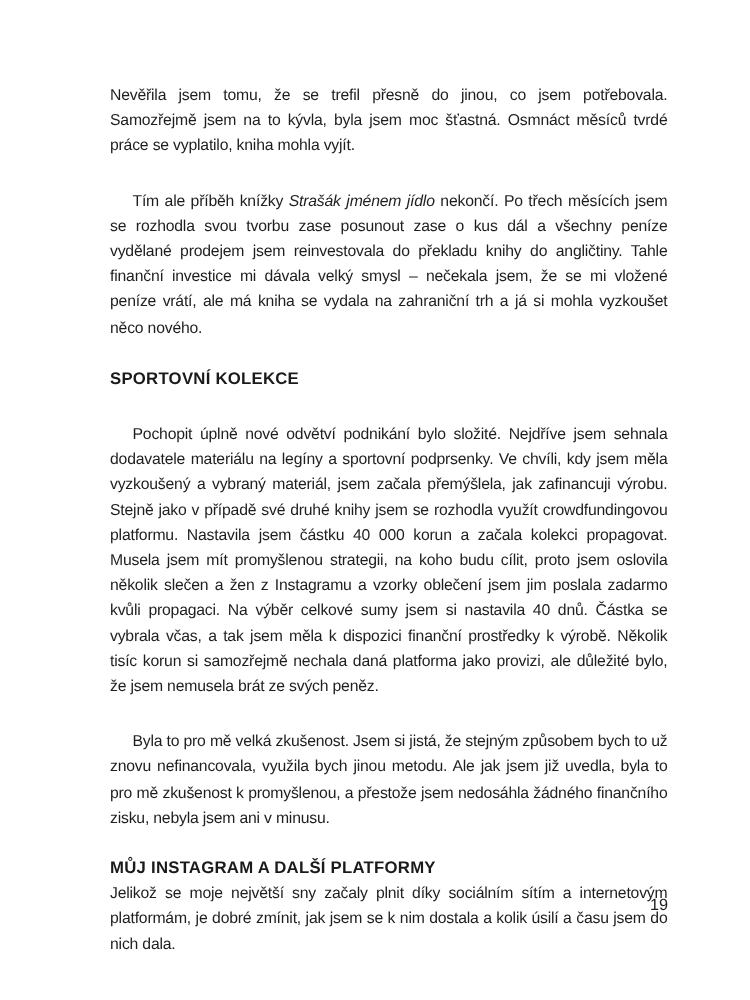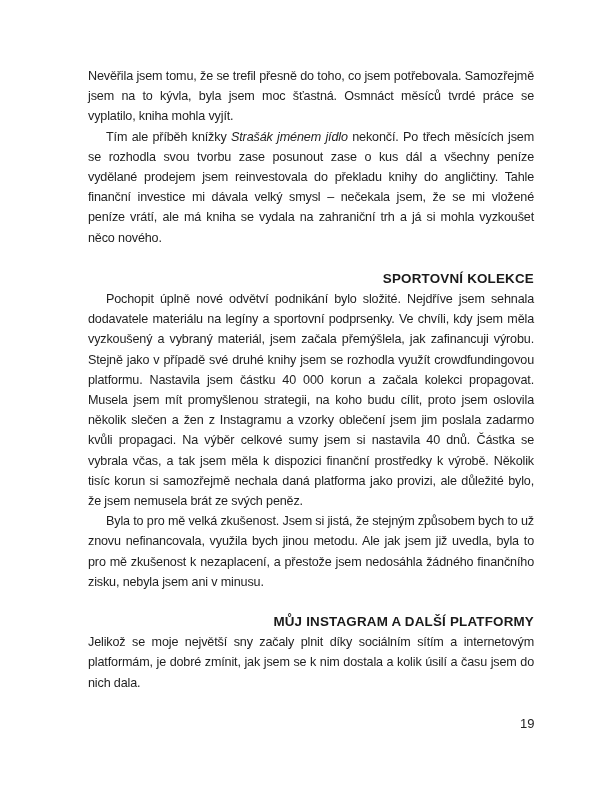--- a/index.html
+++ b/index.html
@@ -4,44 +4,44 @@
   <style>
     html, body { margin: 0; padding: 0; background: #ffffff; }
     body { width: 600px; height: 800px; position: relative; overflow: hidden; }
     .page {
       position: absolute; left: 88px; top: 66px; width: 446px;
       font-family: "Liberation Sans", sans-serif;
       font-size: 12.6px; line-height: 20.2px; color: #1e1e1e;
       text-align: justify; letter-spacing: -0.15px;
     }
     .page p { margin: 0; }
-    .page p.indent { text-indent: 18px; }
+    .page p.indent { text-indent: 18px; margin-top: 24px; }
     .page em { font-style: italic; }
     .heading {
       font-family: "Liberation Sans", sans-serif; font-size: 13.4px; font-weight: bold;
-      letter-spacing: 0.2px; color: #1a1a1a; margin: 0; text-align: right;
+      letter-spacing: 0.2px; color: #1a1a1a; margin: 0; text-align: left;
     }
     .gap1 { height: 21px; }
     .gap2 { height: 20px; }
     .pagenum {
       position: absolute; left: 520px; top: 716px;
       font-family: "Liberation Sans", sans-serif; font-size: 13px; color: #222;
     }
   </style>
 </head>
 <body>
 
 <div class="page">
-  <p>Nevěřila jsem tomu, že se trefil přesně do toho, co jsem potřebovala. Samozřejmě jsem na to kývla, byla jsem moc šťastná. Osmnáct měsíců tvrdé práce se vyplatilo, kniha mohla vyjít.</p>
+  <p>Nevěřila jsem tomu, že se trefil přesně do jinou, co jsem potřebovala. Samozřejmě jsem na to kývla, byla jsem moc šťastná. Osmnáct měsíců tvrdé práce se vyplatilo, kniha mohla vyjít.</p>
   <p class="indent"><span>Tím ale příběh knížky </span><em>Strašák jménem jídlo</em><span> nekončí. Po třech měsících jsem se rozhodla svou tvorbu zase posunout zase o kus dál a všechny peníze vydělané prodejem jsem reinvestovala do překladu knihy do angličtiny. Tahle finanční investice mi dávala velký smysl – nečekala jsem, že se mi vložené peníze vrátí, ale má kniha se vydala na zahraniční trh a já si mohla vyzkoušet něco nového.</span></p>
 
   <div class="gap1"></div>
   <h2 class="heading">SPORTOVNÍ KOLEKCE</h2>
   <p class="indent">Pochopit úplně nové odvětví podnikání bylo složité. Nejdříve jsem sehnala dodavatele materiálu na legíny a sportovní podprsenky. Ve chvíli, kdy jsem měla vyzkoušený a vybraný materiál, jsem začala přemýšlela, jak zafinancuji výrobu. Stejně jako v případě své druhé knihy jsem se rozhodla využít crowdfundingovou platformu. Nastavila jsem částku 40 000 korun a začala kolekci propagovat. Musela jsem mít promyšlenou strategii, na koho budu cílit, proto jsem oslovila několik slečen a žen z Instagramu a vzorky oblečení jsem jim poslala zadarmo kvůli propagaci. Na výběr celkové sumy jsem si nastavila 40 dnů. Částka se vybrala včas, a tak jsem měla k dispozici finanční prostředky k výrobě. Několik tisíc korun si samozřejmě nechala daná platforma jako provizi, ale důležité bylo, že jsem nemusela brát ze svých peněz.</p>
-  <p class="indent">Byla to pro mě velká zkušenost. Jsem si jistá, že stejným způsobem bych to už znovu nefinancovala, využila bych jinou metodu. Ale jak jsem již uvedla, byla to pro mě zkušenost k nezaplacení, a přestože jsem nedosáhla žádného finančního zisku, nebyla jsem ani v minusu.</p>
+  <p class="indent">Byla to pro mě velká zkušenost. Jsem si jistá, že stejným způsobem bych to už znovu nefinancovala, využila bych jinou metodu. Ale jak jsem již uvedla, byla to pro mě zkušenost k promyšlenou, a přestože jsem nedosáhla žádného finančního zisku, nebyla jsem ani v minusu.</p>
 
   <div class="gap2"></div>
   <h2 class="heading">MŮJ INSTAGRAM A DALŠÍ PLATFORMY</h2>
   <p>Jelikož se moje největší sny začaly plnit díky sociálním sítím a internetovým platformám, je dobré zmínit, jak jsem se k nim dostala a kolik úsilí a času jsem do nich dala.</p>
 
 </div>
 
 <div class="pagenum">19</div>
 
 </body></html>

